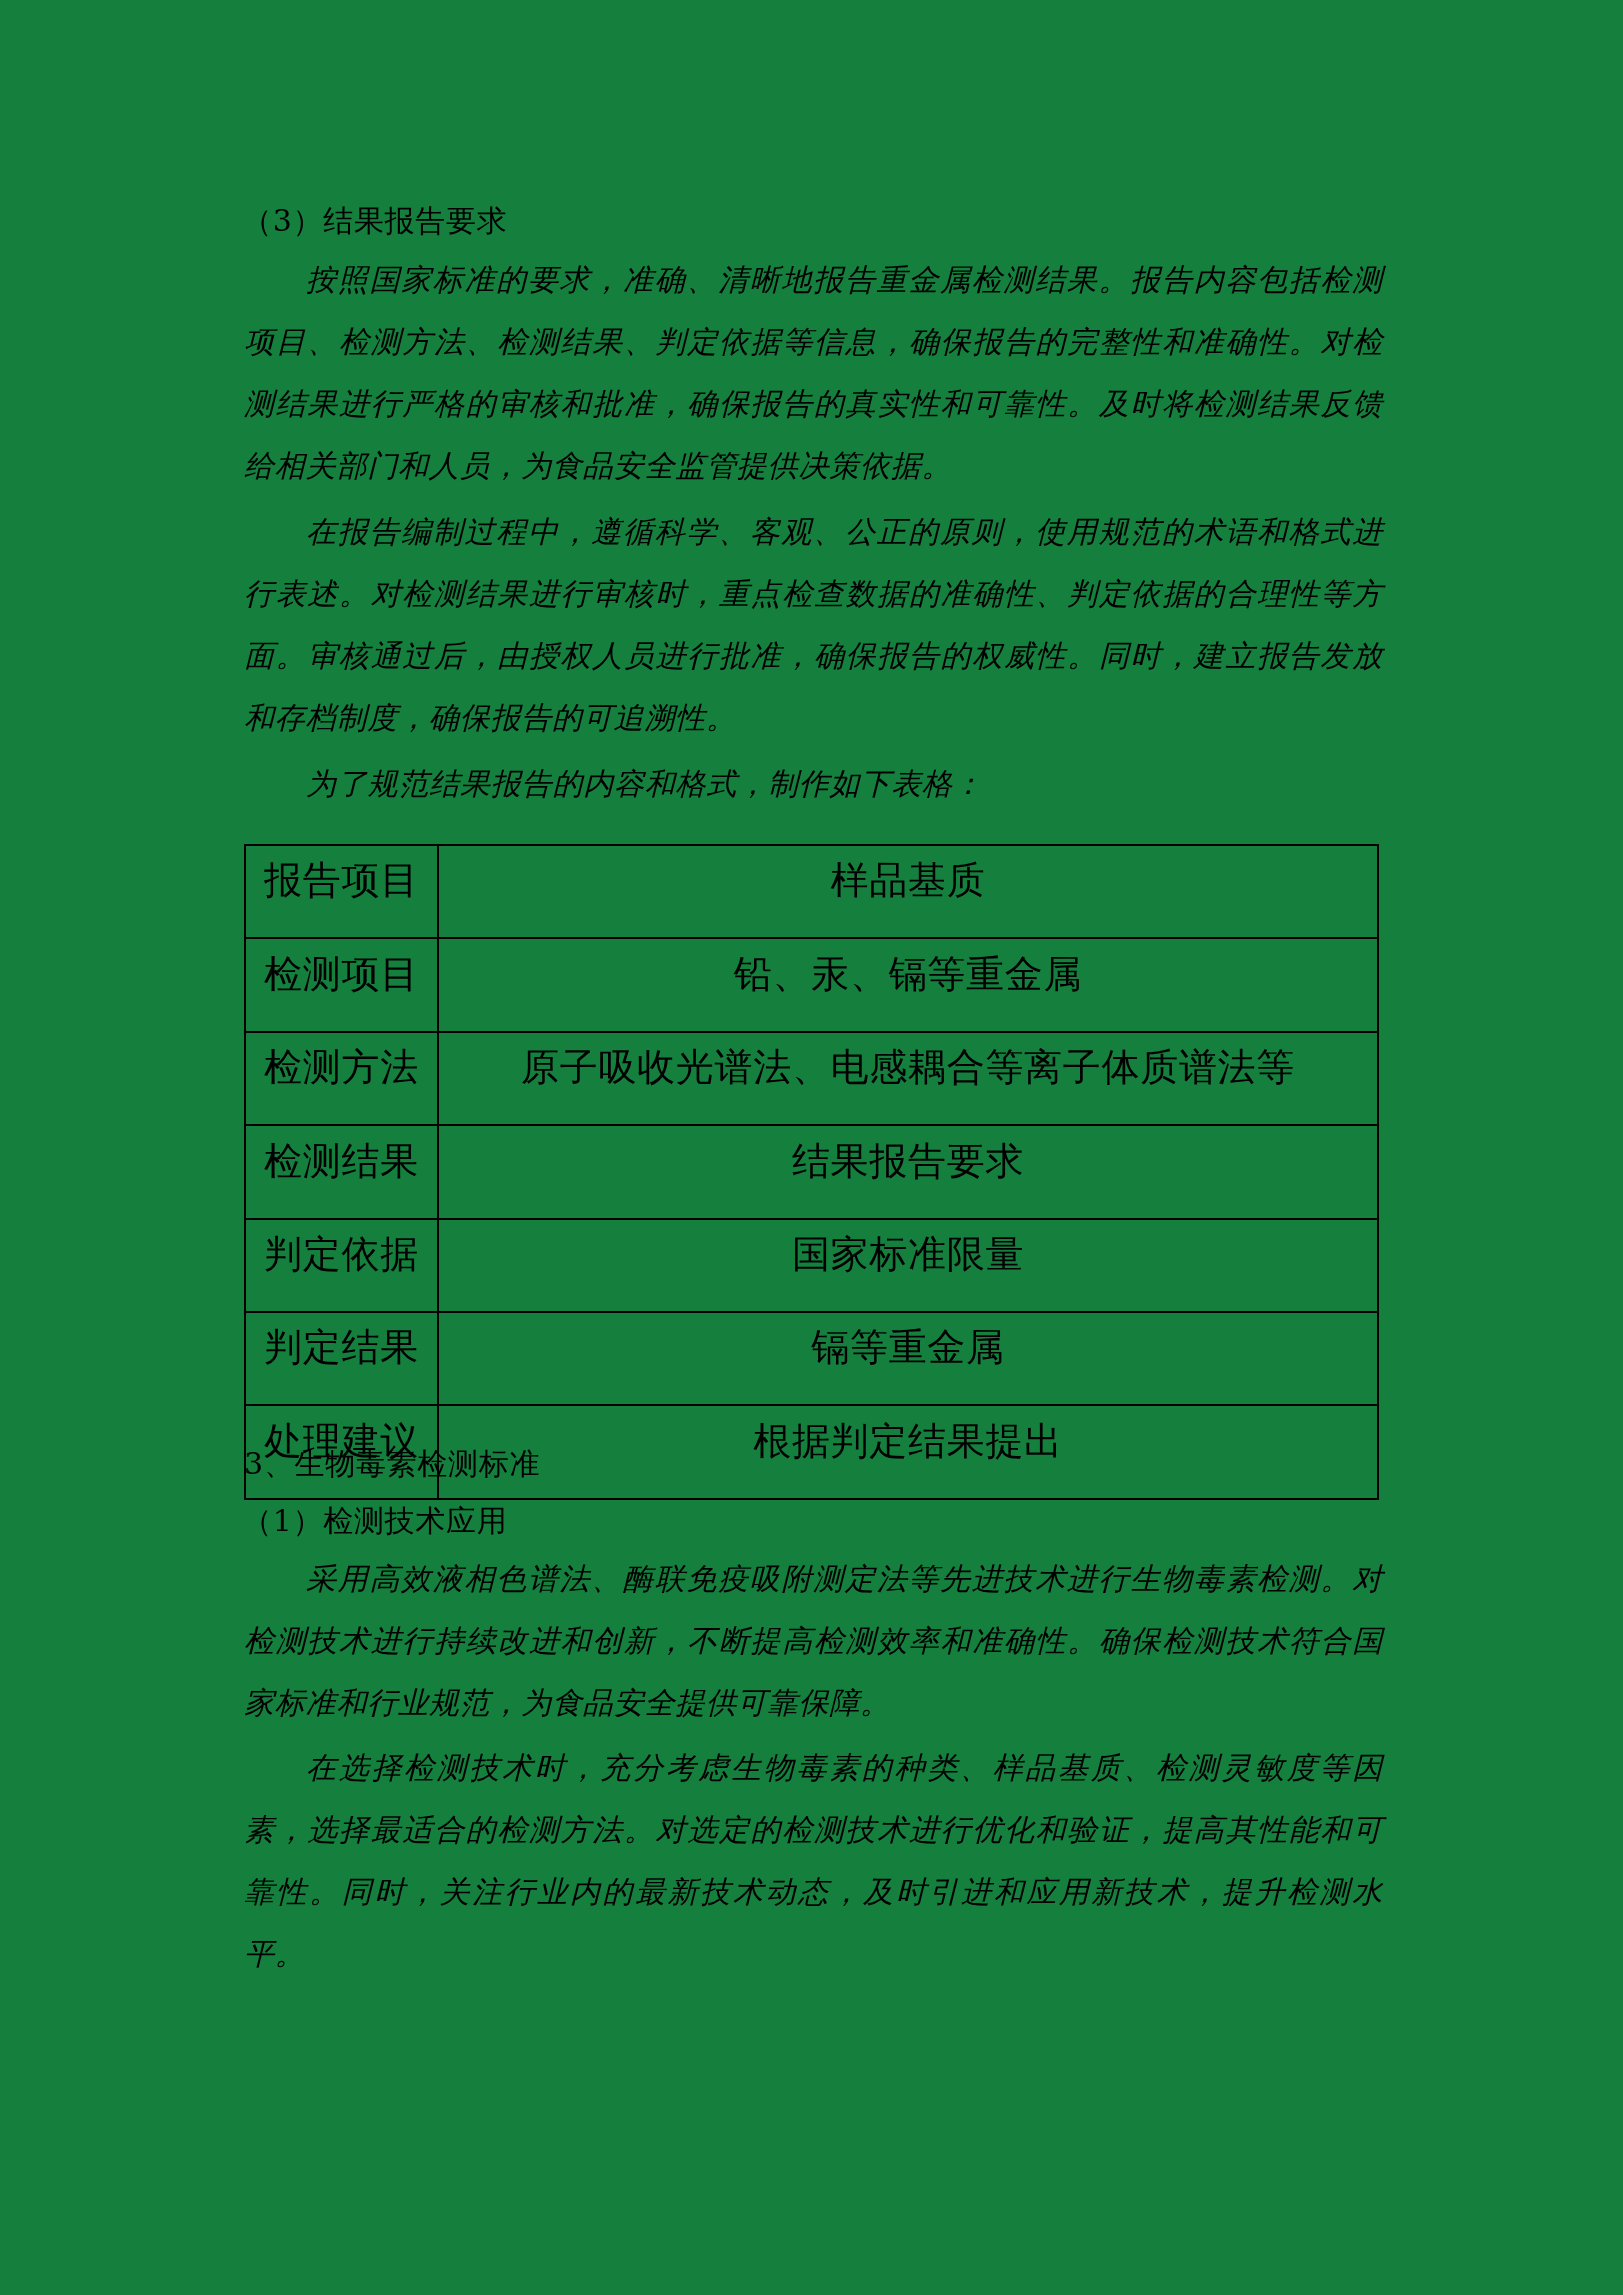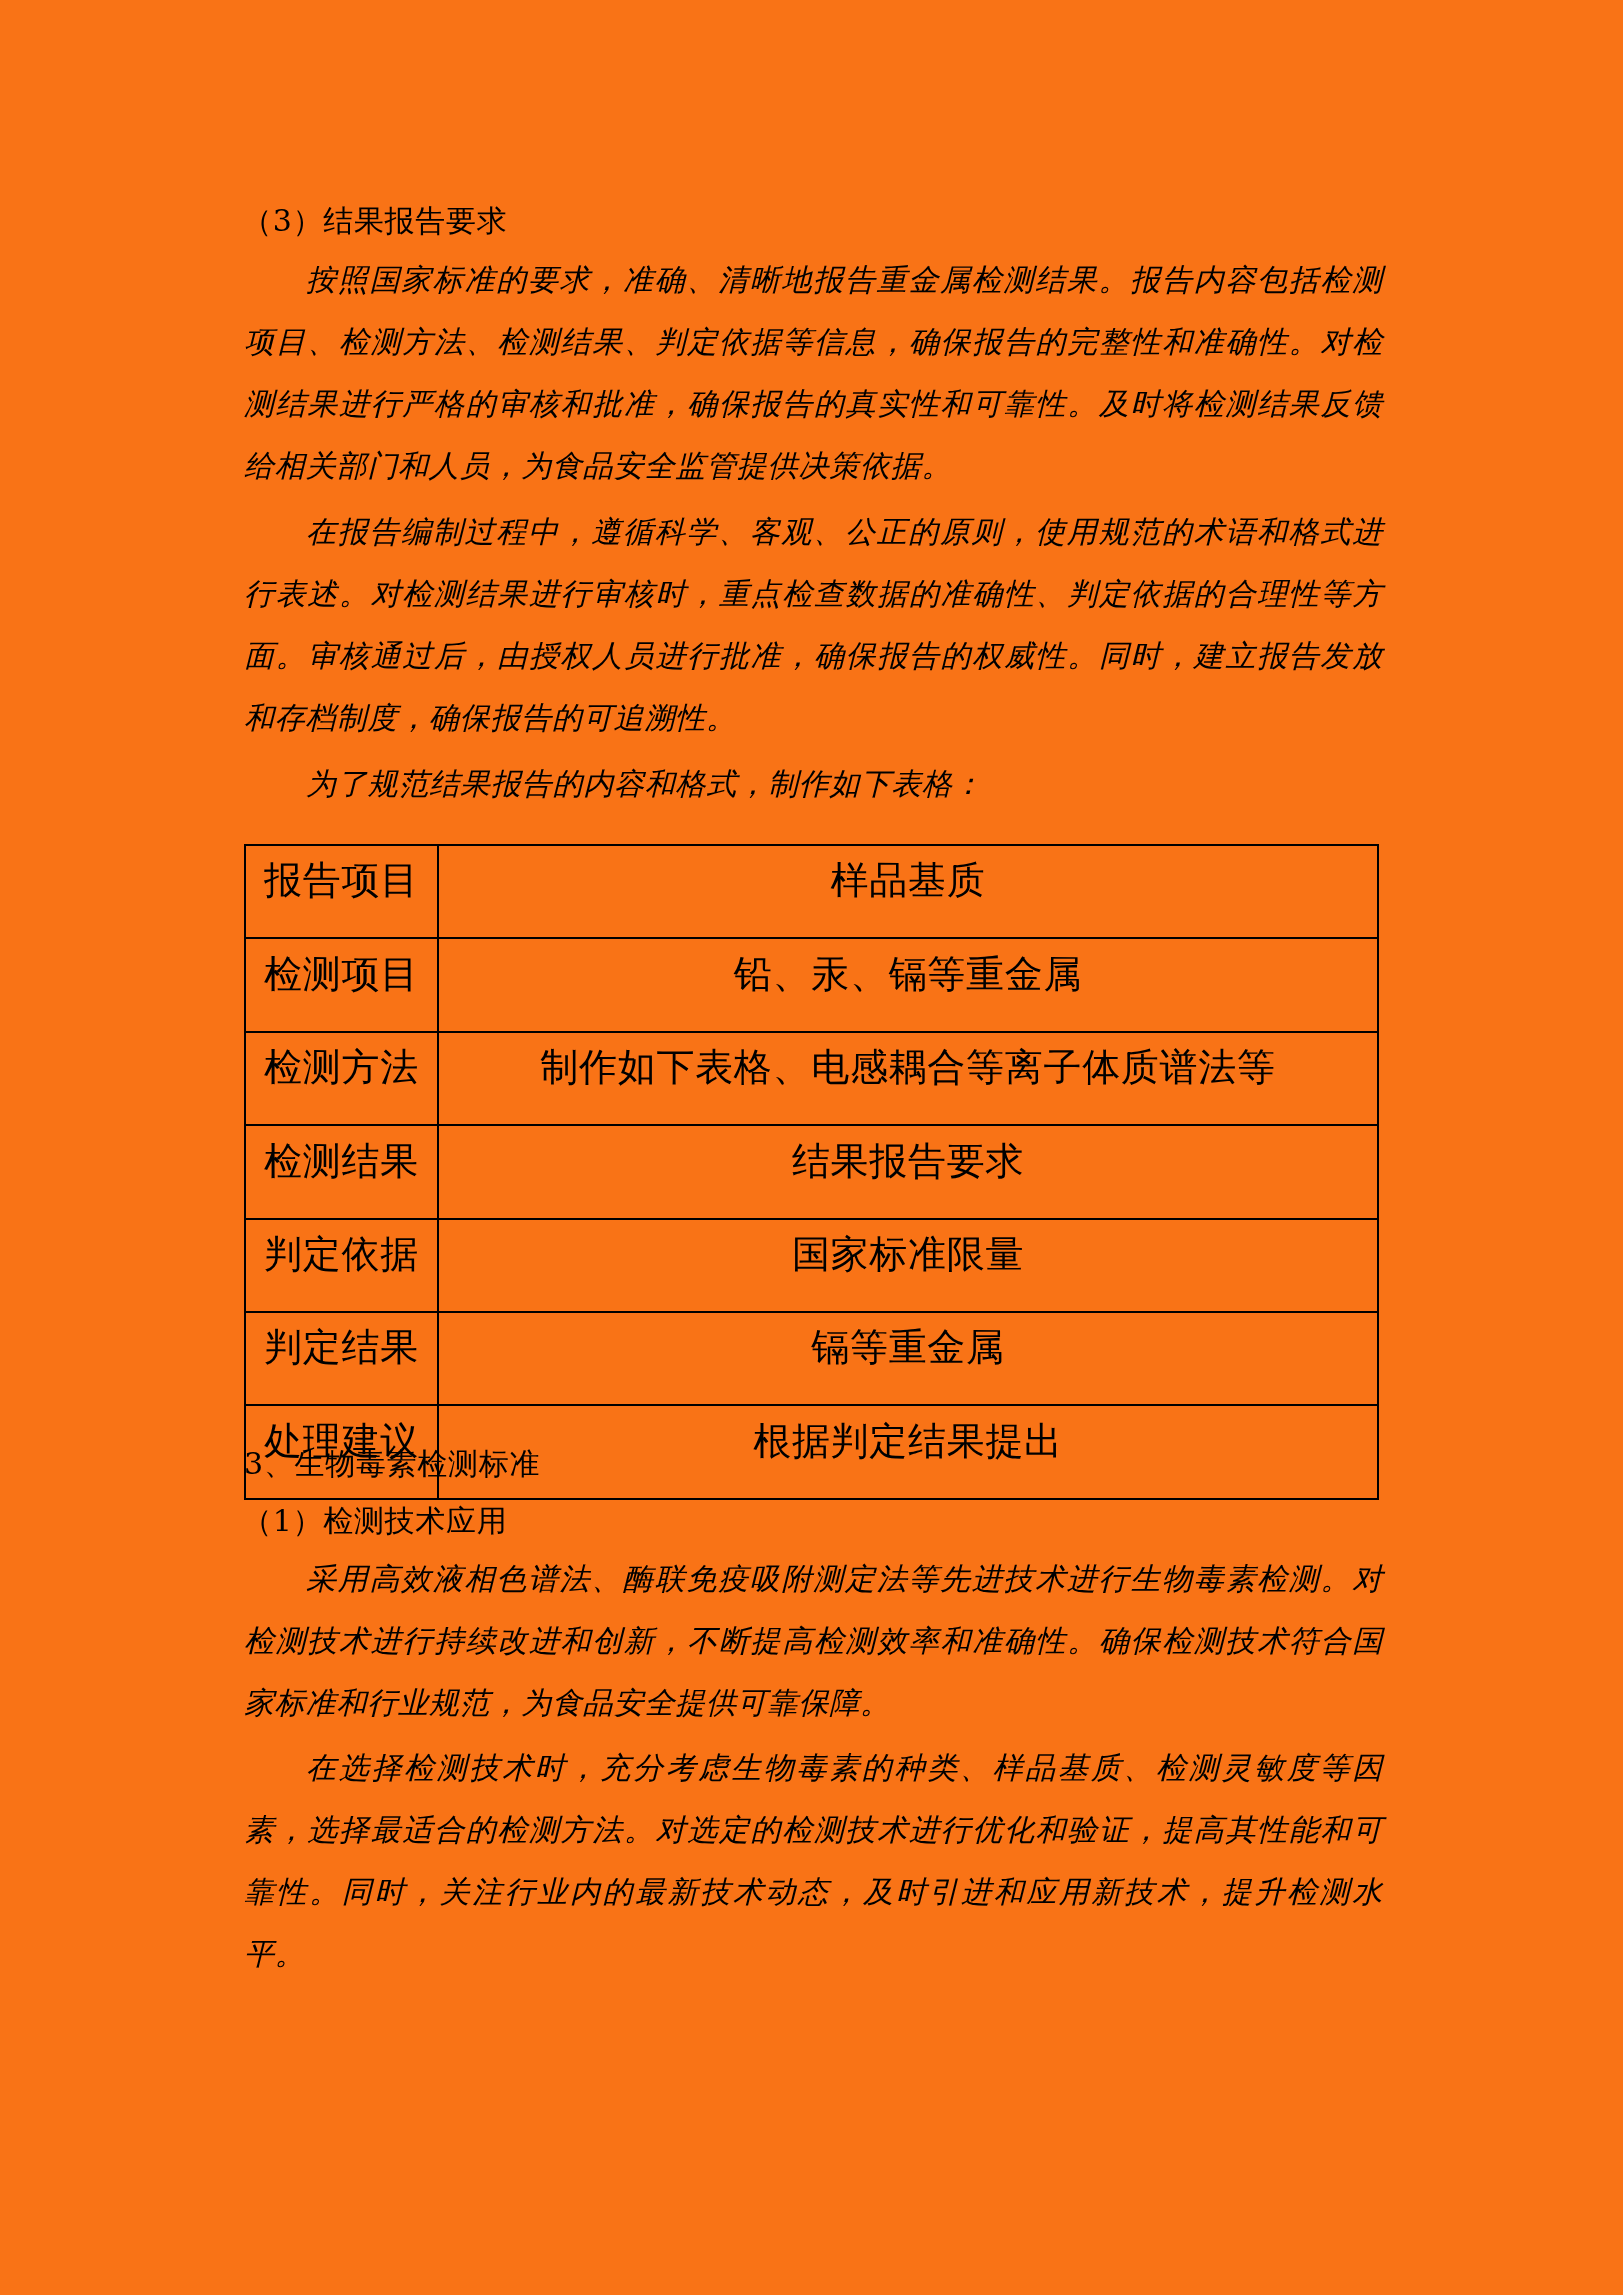--- a/index.html
+++ b/index.html
@@ -14,21 +14,21 @@
       overflow: hidden;
       font-family: "DejaVu Serif", "Liberation Serif", serif;
       color: #000000;
     }
     .page {
       position: absolute;
       left: 0;
       top: 0;
       width: 1623px;
       height: 2295px;
-      background: #f97316;
+      background: #15803d;
     }
     .para {
       position: absolute;
       left: 244px;
       width: 1139px;
       font-size: 30px;
       line-height: 62px;
       text-indent: 62px;
       text-align: justify;
       text-align-last: left;
@@ -86,21 +86,21 @@
       <tr>
         <td class="col-item">报告项目</td>
         <td>样品基质</td>
       </tr>
       <tr>
         <td class="col-item">检测项目</td>
         <td>铅、汞、镉等重金属</td>
       </tr>
       <tr>
         <td class="col-item">检测方法</td>
-        <td>制作如下表格、电感耦合等离子体质谱法等</td>
+        <td>原子吸收光谱法、电感耦合等离子体质谱法等</td>
       </tr>
       <tr>
         <td class="col-item">检测结果</td>
         <td>结果报告要求</td>
       </tr>
       <tr>
         <td class="col-item">判定依据</td>
         <td>国家标准限量</td>
       </tr>
       <tr>

